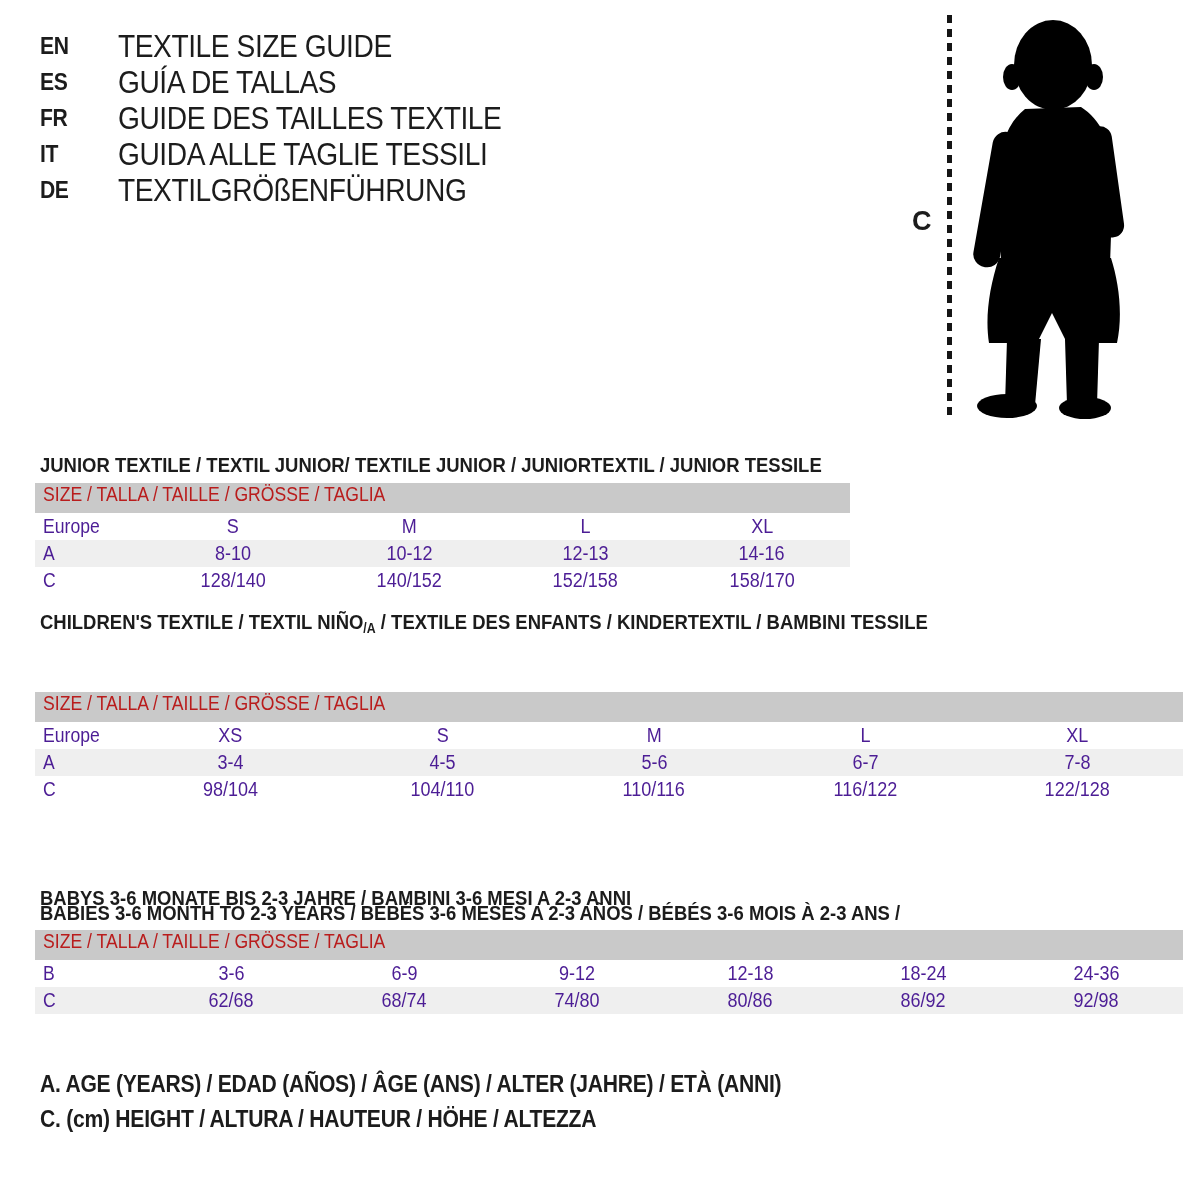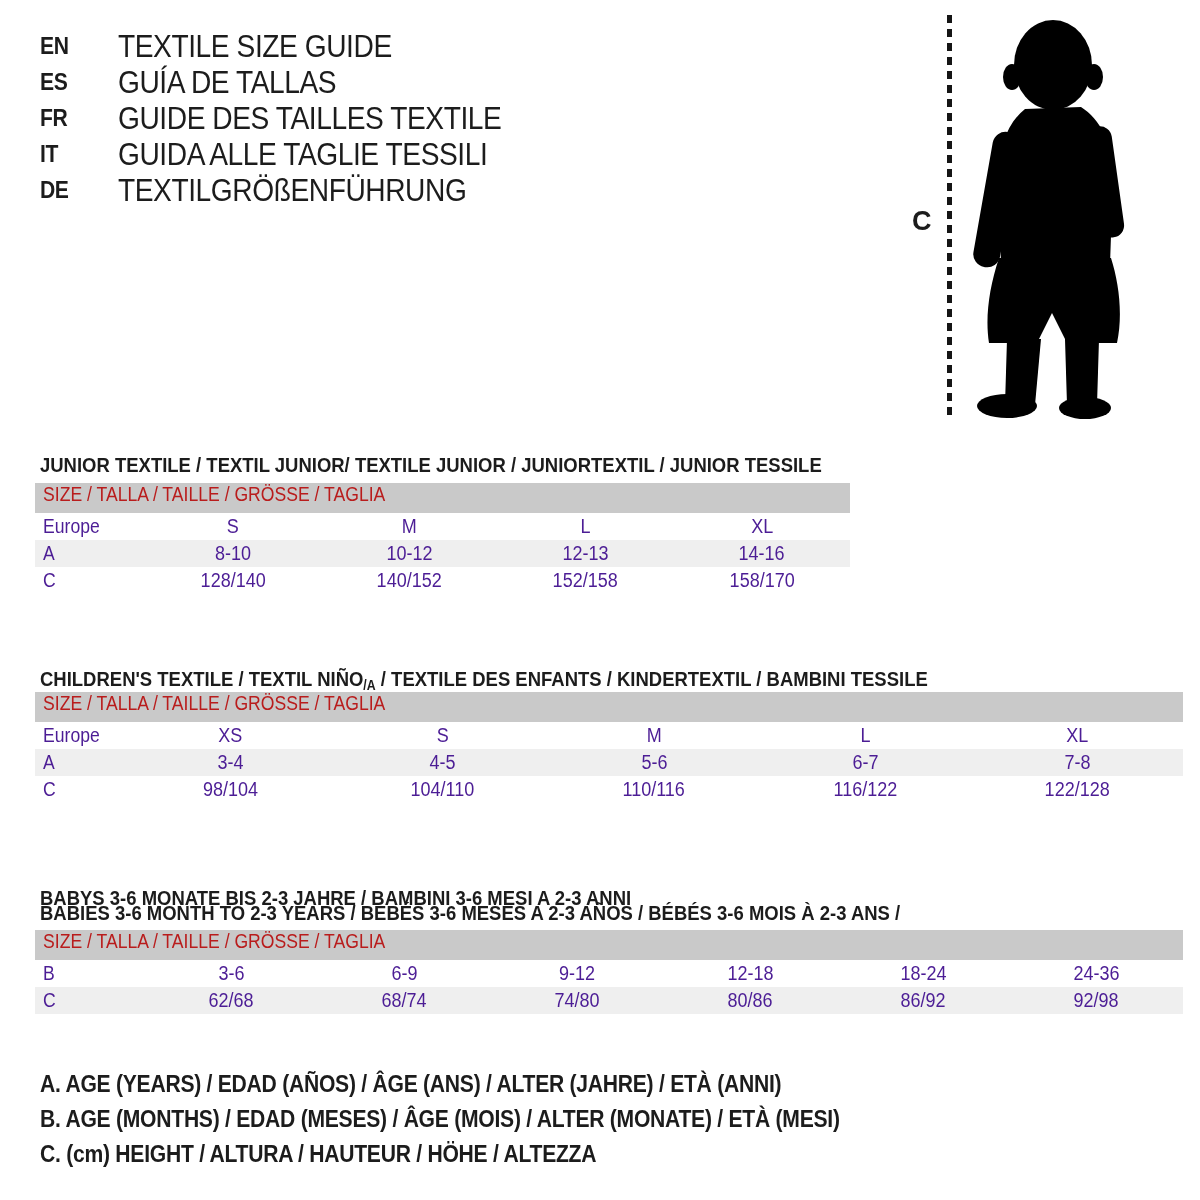--- a/index.html
+++ b/index.html
@@ -125,21 +125,21 @@
         <div class="trow">
           <div class="tlabel"><span class="cond">C</span></div>
           <div class="tcell"><span class="condc">128/140</span></div>
           <div class="tcell"><span class="condc">140/152</span></div>
           <div class="tcell"><span class="condc">152/158</span></div>
           <div class="tcell"><span class="condc">158/170</span></div>
         </div>
       </div>
   </div>
 
-  <div class="sec-title" style="top:667px;">
+  <div class="sec-title" style="top:610px;">
     <span class="cond"><span>CHILDREN'S TEXTILE / TEXTIL NIÑO</span><span class="sub">/A</span><span> / TEXTILE DES ENFANTS / KINDERTEXTIL / BAMBINI TESSILE</span></span>
   </div>
   <div class="tbl tbl-children" style="top:692px;width:1148px;">
     <div class="tbl-head">
       <span class="cond">SIZE / TALLA / TAILLE / GRÖSSE / TAGLIA</span>
     </div>
     <div>
         <div class="trow">
           <div class="tlabel"><span class="cond">Europe</span></div>
           <div class="tcell"><span class="condc">XS</span></div>
@@ -197,20 +197,17 @@
           <div class="tcell"><span class="condc">92/98</span></div>
         </div>
       </div>
   </div>
 
   <div class="legend">
     <div class="legend-line">
         <span class="cond">A. AGE (YEARS) / EDAD (AÑOS) / ÂGE (ANS) / ALTER (JAHRE) / ETÀ (ANNI)</span>
       </div>
     <div class="legend-line">
-        <span class="cond">B. AGE (MONTHS) / EDAD (MESES) / ÂGE (MOIS) / ALTER (MONATE) / ETÀ (MESI)</span>
-      </div>
-    <div class="legend-line">
         <span class="cond">C. (cm) HEIGHT / ALTURA / HAUTEUR / HÖHE / ALTEZZA</span>
       </div>
   </div>
 
 </div>
 
 </body></html>

